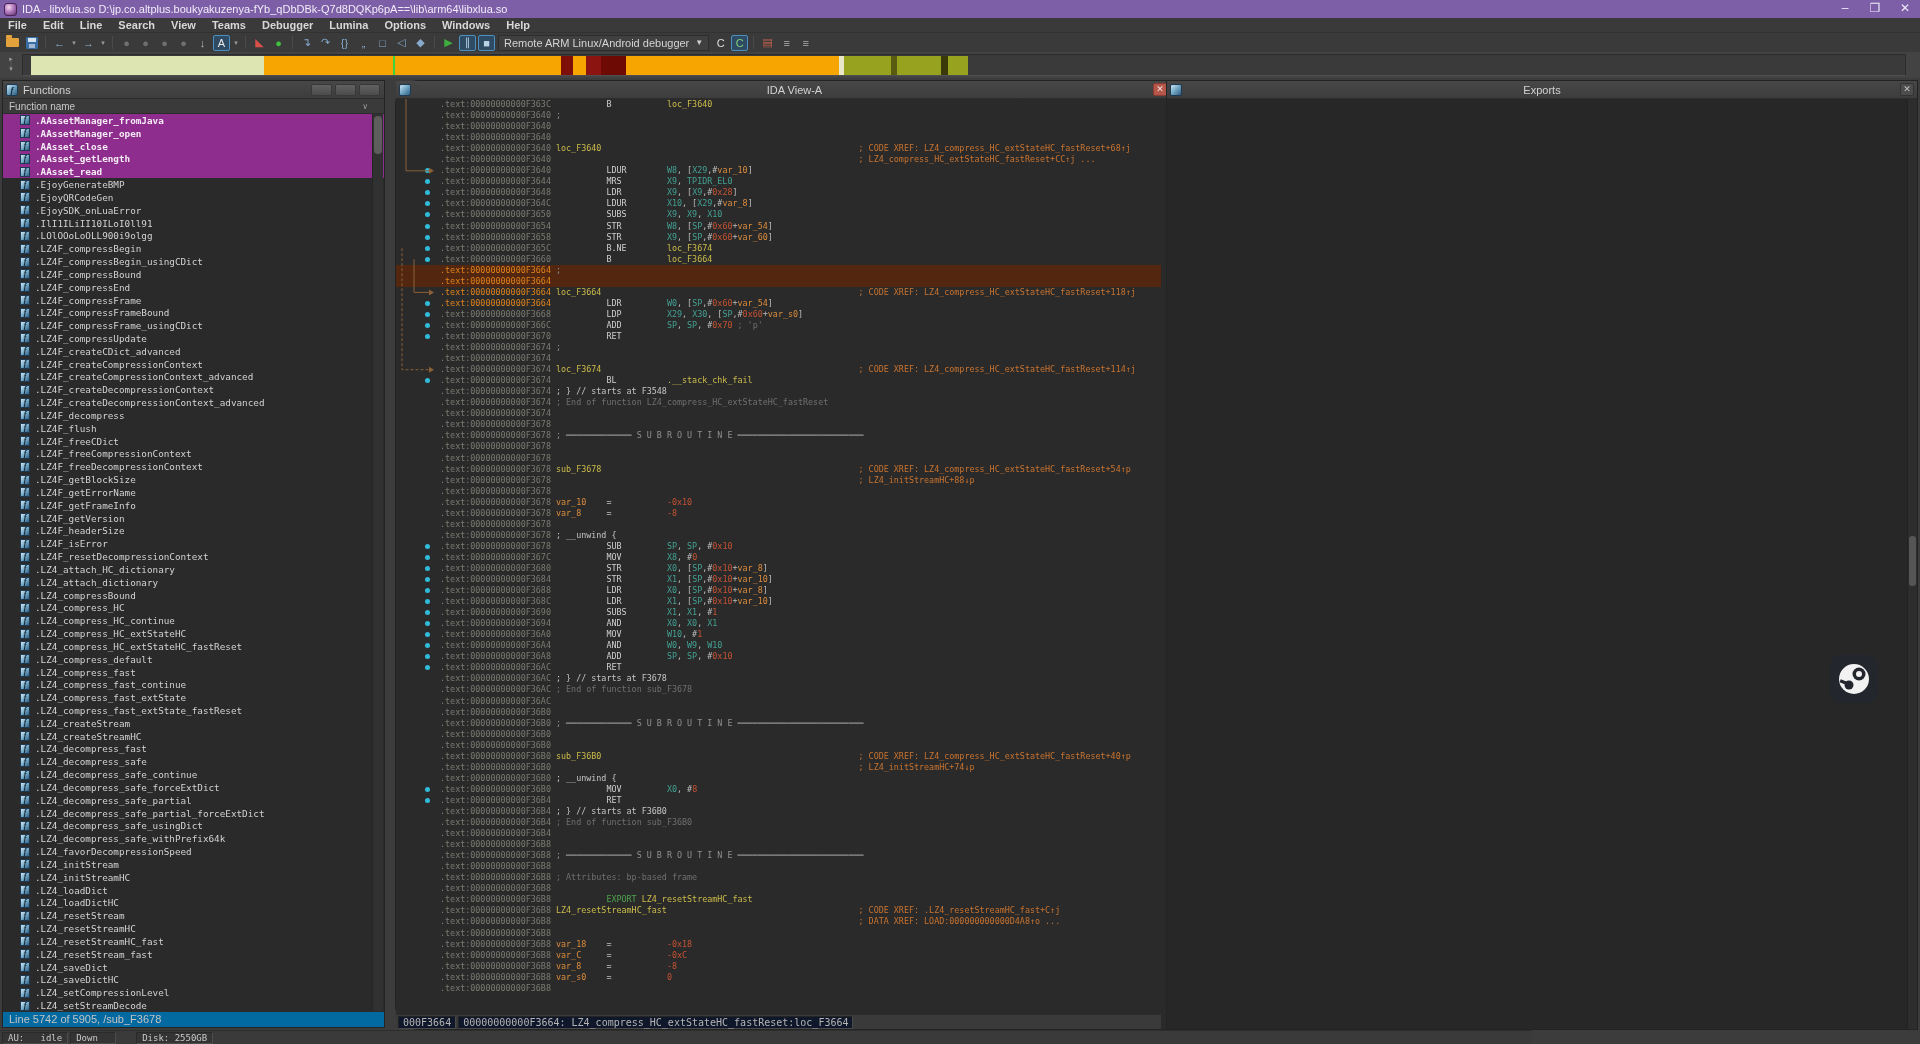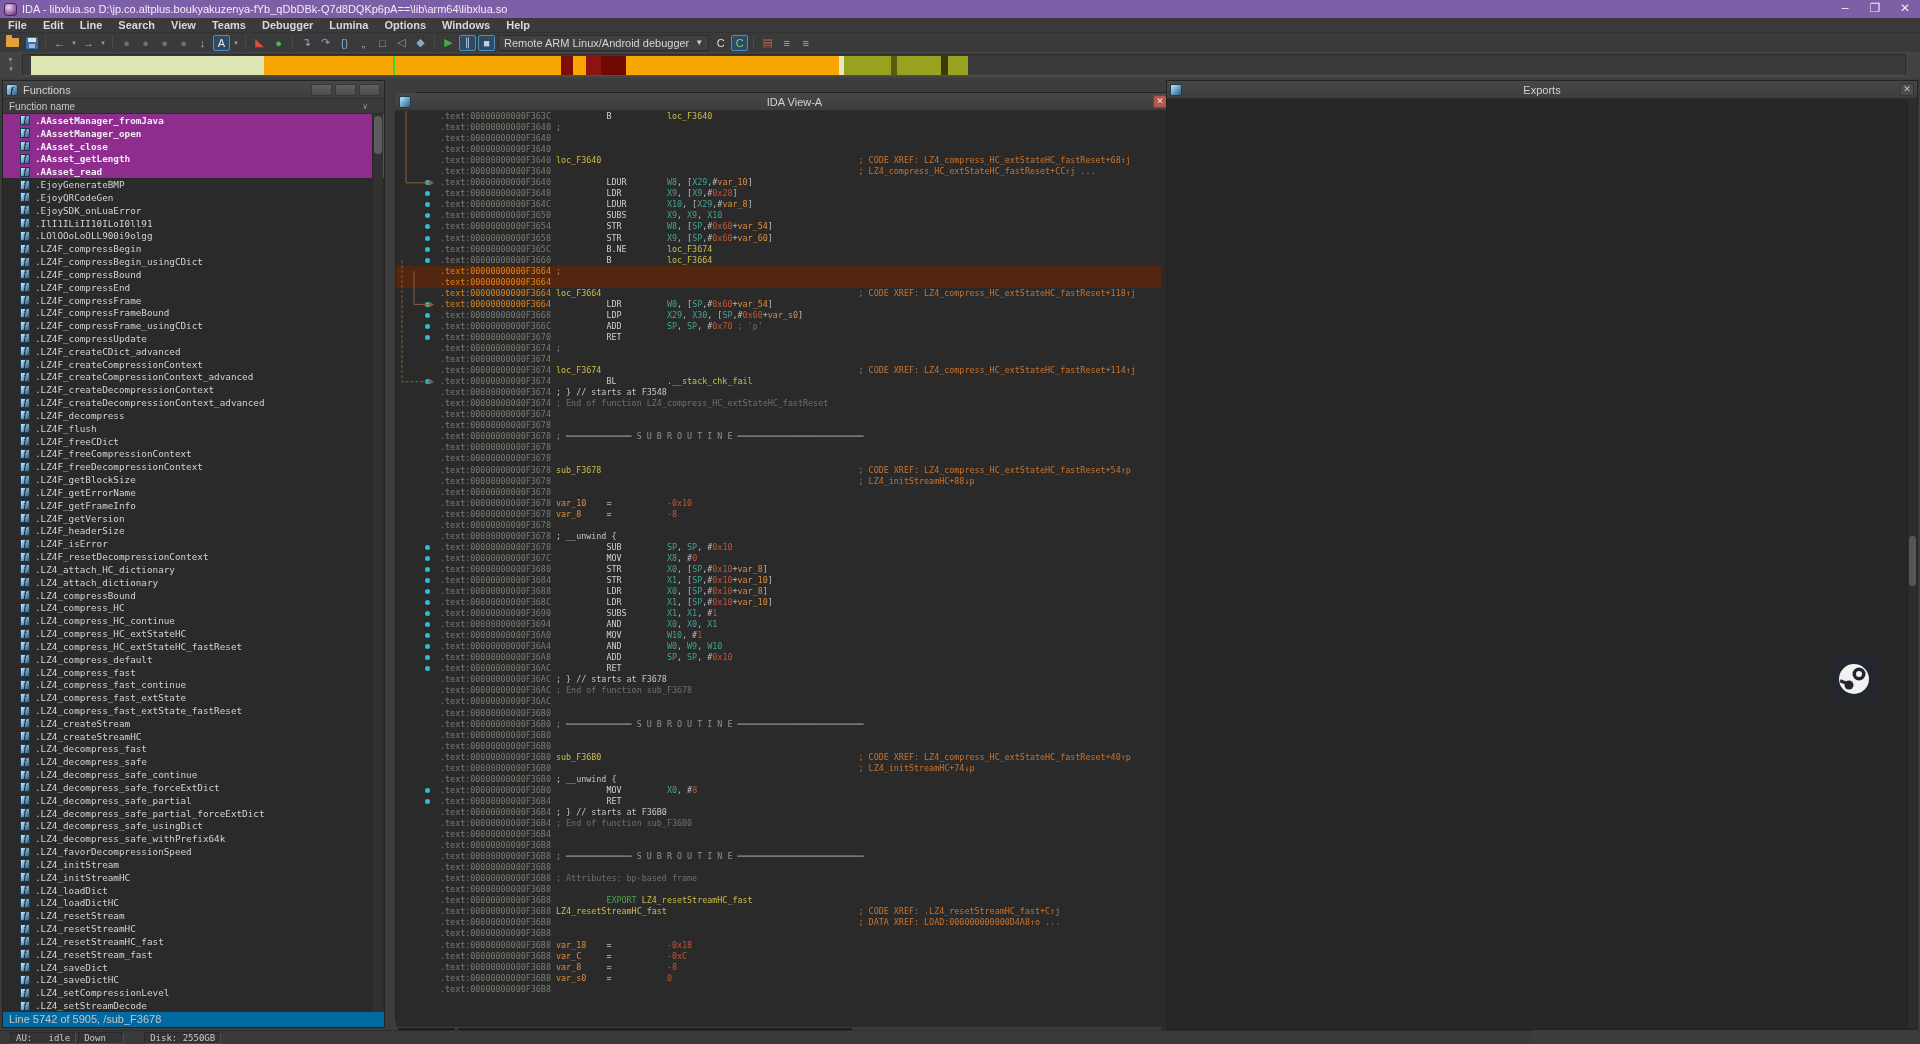--- a/index.html
+++ b/index.html
@@ -76,21 +76,21 @@
     background:linear-gradient(135deg,#d4e6f0 0%, #7fb2cf 45%, #2e5d80 100%);
     border:1px solid #1d3a52; color:#10283a; font:italic bold 8px "Liberation Serif",serif;
     line-height:8px; text-align:center; }
   .fn-scroll { position:absolute; right:1px; top:33px; width:11px; height:899px; background:#313131;
     border-left:1px solid #262626; }
   .fn-thumb { position:absolute; left:1px; top:2px; width:8px; height:38px; background:#5d5d5d; border-radius:4px; }
   .fn-status { position:absolute; left:0; bottom:0; width:381px; height:16px; background:#0369a1;
     border-top:1px solid #2c2c2c; font-size:11px; color:#c4c4c4; padding:1px 0 0 6px; }
 
   
-  #asm-win { left:395px; top:92px; width:799px; height:950px;border-radius:25px; }
+  #asm-win { left:395px; top:80px; width:799px; height:950px;border-radius:25px; }
   #asm-body { position:absolute; left:0; top:18px; width:765px; height:917px; overflow:hidden;
     background:#2a2a2a; font-family:"DejaVu Sans Mono",monospace; font-size:8.4px; }
   .arow { position:relative; height:11.05px; white-space:pre; }
   .arow.asel { background:#52260f; }
   .arow span { position:absolute; top:0; line-height:11.05px; }
   .za { left:44px; }
   .zl { left:calc(44px + 23ch); }
   .zm { left:calc(44px + 33ch); }
   .zo { left:calc(44px + 45ch); }
   .zc { left:calc(44px + 83ch); }
@@ -114,21 +114,21 @@
   
   #exp-win { left:1166px; top:80px; width:752px; height:950px; }
   #exp-body { position:absolute; left:0; top:18px; width:750px; height:930px; background:#272727; }
   .exp-scroll { position:absolute; right:0; top:0; width:10px; height:930px; background:#2d2d2d;
     border-left:1px solid #222; }
   .exp-thumb { position:absolute; left:1px; top:437px; width:7px; height:50px; background:#555; border-radius:3px; }
 
   
   .statusbar { position:absolute; left:0; top:1030px; width:1532px; height:14px; background:#3a3a3a;
     border-top:1px solid #2e2e2e; display:flex; align-items:center;
-    font-family:"DejaVu Sans Mono",monospace; font-size:9px; color:#c8c8c8;padding-left:8px; }
+    font-family:"DejaVu Sans Mono",monospace; font-size:9px; color:#c8c8c8; }
   .sb-box { height:12px; line-height:11px; border:1px solid #2a2a2a; border-right-color:#4d4d4d;
     border-bottom-color:#4d4d4d; background:#343434; padding:0 5px; margin-left:2px; white-space:pre; }
 
   
   #steam-overlay { position:absolute; left:1830px; top:655px; width:48px; height:48px;
     background:#23262c; border-radius:10px; display:flex; align-items:center; justify-content:center; }
 </style>
 </head>
 <body>
 
@@ -311,20 +311,21 @@
     <span class="close-red">✕</span>
   </div>
   <div id="asm-body">
       <div class="arow"><span class="za t-a">.text:00000000000F363C</span><span class="zm t-mn">B</span><span class="zo"><span class="t-lb in">loc_F3640</span></span></div>
       <div class="arow"><span class="za t-a">.text:00000000000F3640</span><span class="zl"><span class="t-d in">; </span><span class="hrline in"></span></span></div>
       <div class="arow"><span class="za t-a">.text:00000000000F3640</span></div>
       <div class="arow"><span class="za t-a">.text:00000000000F3640</span></div>
       <div class="arow"><span class="za t-a">.text:00000000000F3640</span><span class="zl"><span class="t-lb in">loc_F3640</span></span><span class="zc t-c">; CODE XREF: LZ4_compress_HC_extStateHC_fastReset+68↑j</span></div>
       <div class="arow"><span class="za t-a">.text:00000000000F3640</span><span class="zc t-c">; LZ4_compress_HC_extStateHC_fastReset+CC↑j ...</span></div>
       <div class="arow"><span class="bpdot"></span><span class="za t-a">.text:00000000000F3640</span><span class="zm t-mn">LDUR</span><span class="zo"><span class="t-r in">W8</span><span class="t-p in">, [</span><span class="t-r in">X29</span><span class="t-p in">,#</span><span class="t-v in">var_10</span><span class="t-p in">]</span></span></div>
+      <div class="arow"><span class="bpdot"></span><span class="za t-a">.text:00000000000F3644</span><span class="zm t-mn">MRS</span><span class="zo"><span class="t-r in">X9</span><span class="t-p in">, </span><span class="t-r in">TPIDR_EL0</span></span></div>
       <div class="arow"><span class="bpdot"></span><span class="za t-a">.text:00000000000F3648</span><span class="zm t-mn">LDR</span><span class="zo"><span class="t-r in">X9</span><span class="t-p in">, [</span><span class="t-r in">X9</span><span class="t-p in">,#</span><span class="t-n in">0x28</span><span class="t-p in">]</span></span></div>
       <div class="arow"><span class="bpdot"></span><span class="za t-a">.text:00000000000F364C</span><span class="zm t-mn">LDUR</span><span class="zo"><span class="t-r in">X10</span><span class="t-p in">, [</span><span class="t-r in">X29</span><span class="t-p in">,#</span><span class="t-v in">var_8</span><span class="t-p in">]</span></span></div>
       <div class="arow"><span class="bpdot"></span><span class="za t-a">.text:00000000000F3650</span><span class="zm t-mn">SUBS</span><span class="zo"><span class="t-r in">X9</span><span class="t-p in">, </span><span class="t-r in">X9</span><span class="t-p in">, </span><span class="t-r in">X10</span></span></div>
       <div class="arow"><span class="bpdot"></span><span class="za t-a">.text:00000000000F3654</span><span class="zm t-mn">STR</span><span class="zo"><span class="t-r in">W8</span><span class="t-p in">, [</span><span class="t-r in">SP</span><span class="t-p in">,#</span><span class="t-n in">0x60</span><span class="t-p in">+</span><span class="t-v in">var_54</span><span class="t-p in">]</span></span></div>
       <div class="arow"><span class="bpdot"></span><span class="za t-a">.text:00000000000F3658</span><span class="zm t-mn">STR</span><span class="zo"><span class="t-r in">X9</span><span class="t-p in">, [</span><span class="t-r in">SP</span><span class="t-p in">,#</span><span class="t-n in">0x60</span><span class="t-p in">+</span><span class="t-v in">var_60</span><span class="t-p in">]</span></span></div>
       <div class="arow"><span class="bpdot"></span><span class="za t-a">.text:00000000000F365C</span><span class="zm t-mn">B.NE</span><span class="zo"><span class="t-lb in">loc_F3674</span></span></div>
       <div class="arow"><span class="bpdot"></span><span class="za t-a">.text:00000000000F3660</span><span class="zm t-mn">B</span><span class="zo"><span class="t-lb in">loc_F3664</span></span></div>
       <div class="arow asel"><span class="za t-ah">.text:00000000000F3664</span><span class="zl"><span class="t-d in">; </span><span class="hrline in"></span></span></div>
       <div class="arow asel"><span class="za t-ah">.text:00000000000F3664</span></div>
       <div class="arow"><span class="za t-ah">.text:00000000000F3664</span><span class="zl"><span class="t-lb in">loc_F3664</span></span><span class="zc t-c">; CODE XREF: LZ4_compress_HC_extStateHC_fastReset+118↑j</span></div>

